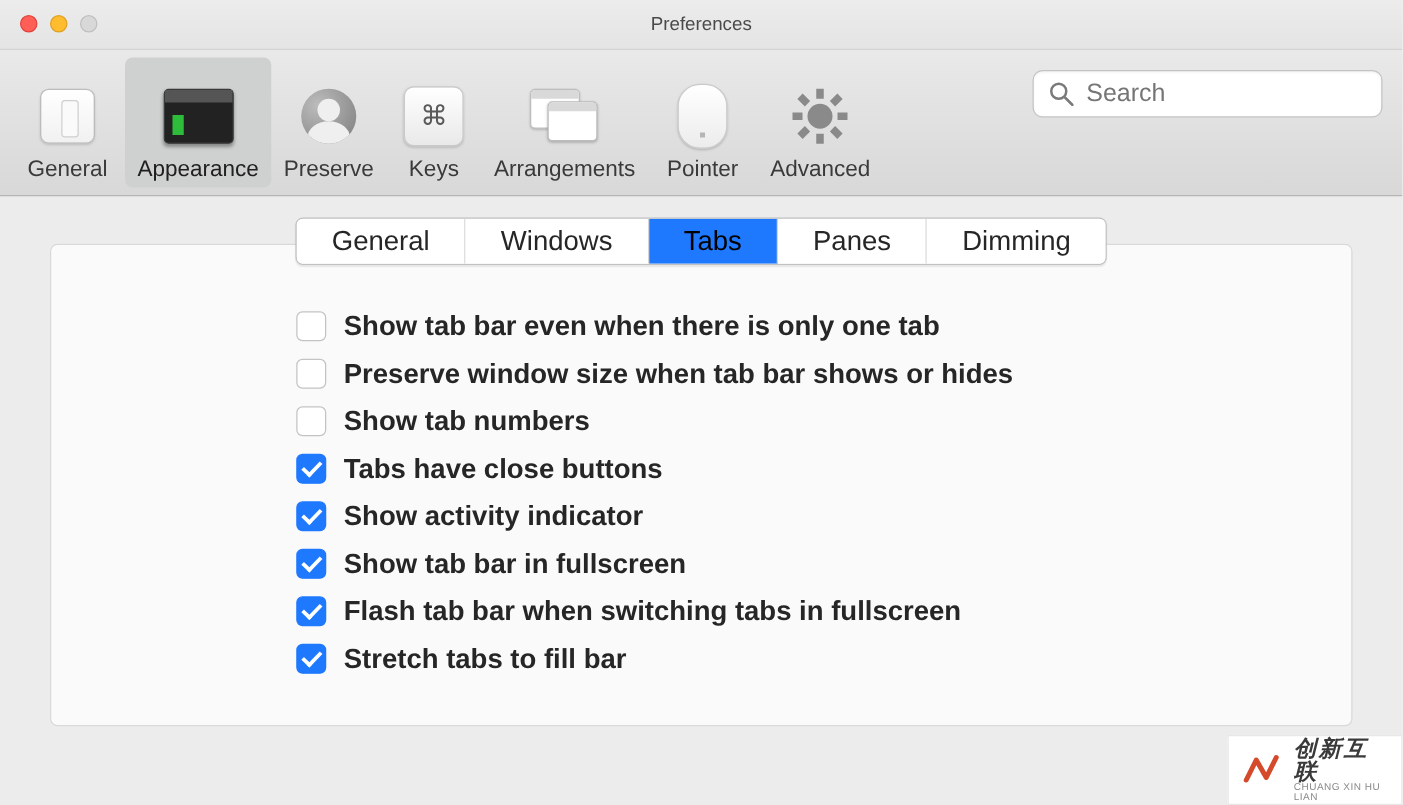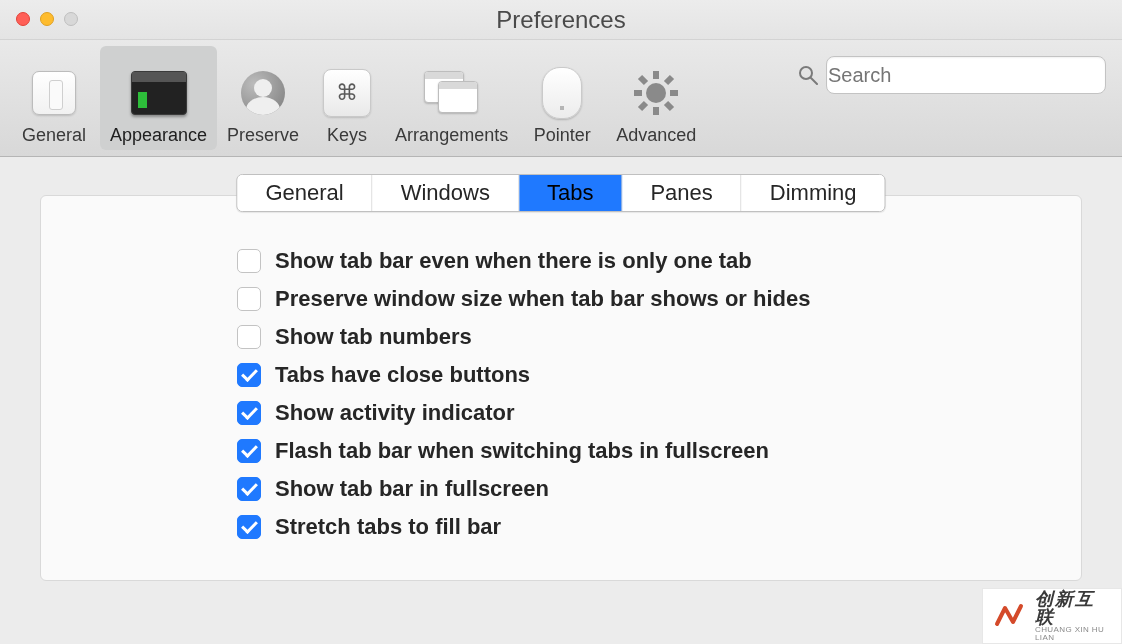--- a/index.html
+++ b/index.html
@@ -4,21 +4,21 @@
   <style>
     * { margin:0; padding:0; box-sizing:border-box; }
     html,body { width:1122px; height:644px; font-family:-apple-system,"Helvetica Neue",Helvetica,Arial,sans-serif; background:#ececec; color:#262626; }
     
     .titlebar { height:40px; background:linear-gradient(#ececec,#e4e4e4); border-bottom:1px solid #d3d3d3; position:relative; display:flex; align-items:center; }
     .traffic { position:absolute; top:12px; left:16px; display:flex; gap:10px; }
     .tlight { width:14px; height:14px; border-radius:50%; }
     .tl-close { background:#ff5f57; border:1px solid #e24238; }
     .tl-min   { background:#febc2e; border:1px solid #dfa023; }
     .tl-max   { background:#d8d8d8; border:1px solid #bfbfbf; }
-    .wtitle { margin:0 auto; font-size:24px; color:#4a4a4a; font-weight:500; }
+    .wtitle { margin:0 auto; font-size:15px; color:#4a4a4a; font-weight:500; }
     
     .toolbar { height:117px; background:linear-gradient(#e9e9e9,#d8d8d8); border-bottom:1px solid #b5b5b5; display:flex; align-items:flex-start; padding:6px 8px 0 8px; position:relative; }
     .tool { display:flex; flex-direction:column; align-items:center; justify-content:flex-end; height:104px; padding:6px 10px 4px 10px; min-width:88px; border-radius:6px; cursor:default; }
     .tool .ticon { width:56px; height:56px; display:flex; align-items:center; justify-content:center; }
     .tool .tlabel { font-size:18px; color:#3a3a3a; margin-top:4px; white-space:nowrap; }
     .tool.selected { background:#cfd0d0; }
     .tool.selected .tlabel { color:#202020; }
     .tool:first-child{ min-width:92px;}
     
     .ic-general { width:44px; height:44px; border:1px solid #bcbcbc; border-radius:7px; background:linear-gradient(#ffffff,#f1f1f1); box-shadow:0 1px 2px rgba(0,0,0,.15); position:relative; }
@@ -30,21 +30,21 @@
     .ic-profiles::before{content:"";position:absolute;left:13px;top:8px;width:18px;height:18px;border-radius:50%;background:#efefef;}
     .ic-profiles::after{content:"";position:absolute;left:5px;top:26px;width:34px;height:26px;border-radius:50% 50% 0 0;background:#efefef;}
     .ic-keys { width:48px; height:48px; border:1px solid #c9c9c9; border-radius:8px; background:linear-gradient(#ffffff,#e9e9e9); display:flex; align-items:center; justify-content:center; font-size:22px; color:#5a5a5a; box-shadow:0 1px 2px rgba(0,0,0,.15);}
     .ic-arr { width:56px; height:44px; position:relative; }
     .ic-arr .w1,.ic-arr .w2{position:absolute;width:40px;height:32px;border:1px solid #bdbdbd;border-radius:4px;background:#fff;box-shadow:0 1px 2px rgba(0,0,0,.2);}
     .ic-arr .w1{left:0;top:0;}
     .ic-arr .w2{left:14px;top:10px;}
     .ic-arr .w1::before,.ic-arr .w2::before{content:"";position:absolute;left:0;top:0;right:0;height:7px;background:#d9d9d9;border-radius:3px 3px 0 0;}
     .ic-pointer { width:40px; height:52px; border:1px solid #cacaca; border-radius:18px; background:linear-gradient(#ffffff,#ececec); box-shadow:0 1px 2px rgba(0,0,0,.2); position:relative;}
     .ic-pointer::after{content:"";position:absolute;left:50%;bottom:8px;width:4px;height:4px;background:#b5b5b5;transform:translateX(-50%);}   
-    .search { position:absolute; right:16px; top:16px; width:280px; height:38px; border:1px solid #c3c3c3; border-radius:8px; background:#ffffff; display:flex; align-items:center; padding:0 12px; gap:10px; box-shadow:inset 0 1px 2px rgba(0,0,0,.06);justify-content:flex-end; }
+    .search { position:absolute; right:16px; top:16px; width:280px; height:38px; border:1px solid #c3c3c3; border-radius:8px; background:#ffffff; display:flex; align-items:center; padding:0 12px; gap:10px; box-shadow:inset 0 1px 2px rgba(0,0,0,.06); }
     .search svg{flex:0 0 auto;}
     .search input { flex:1; border:none; outline:none; font-size:20px; color:#6f6f6f; background:transparent; }
     
     .content { position:relative; padding:38px 40px; }
     .panel { background:#fafafa; border:1px solid #d9d9d9; border-radius:6px; padding:46px 0 34px 0; position:relative; }
     .segmented { position:absolute; top:-22px; left:50%; transform:translateX(-50%); display:flex; background:#ffffff; border:1px solid #c0c0c0; border-radius:6px; overflow:hidden; box-shadow:0 1px 1px rgba(0,0,0,.08);}
     .segmented .seg { padding:5px 28px; font-size:22px; color:#262626; border-right:1px solid #d5d5d5; cursor:default; background:#ffffff;}
     .segmented .seg:last-child{border-right:none;}
     .segmented .seg.active { background:#1f79ff; color:#000000; }
     .options { padding:0 0 0 196px; }
@@ -167,25 +167,25 @@
         <div class="opt">
           <div class="chk checked"></div>
           <div class="olabel">Tabs have close buttons</div>
         </div>
         <div class="opt">
           <div class="chk checked"></div>
           <div class="olabel">Show activity indicator</div>
         </div>
         <div class="opt">
           <div class="chk checked"></div>
+          <div class="olabel">Show tab bar in fullscreen</div>
+        </div>
+        <div class="opt">
+          <div class="chk checked"></div>
           <div class="olabel">Flash tab bar when switching tabs in fullscreen</div>
-        </div>
-        <div class="opt">
-          <div class="chk checked"></div>
-          <div class="olabel">Show tab bar in fullscreen</div>
         </div>
         <div class="opt">
           <div class="chk checked"></div>
           <div class="olabel">Stretch tabs to fill bar</div>
         </div>
       </div>
   </div>
 </div>
 
 <div class="watermark">

